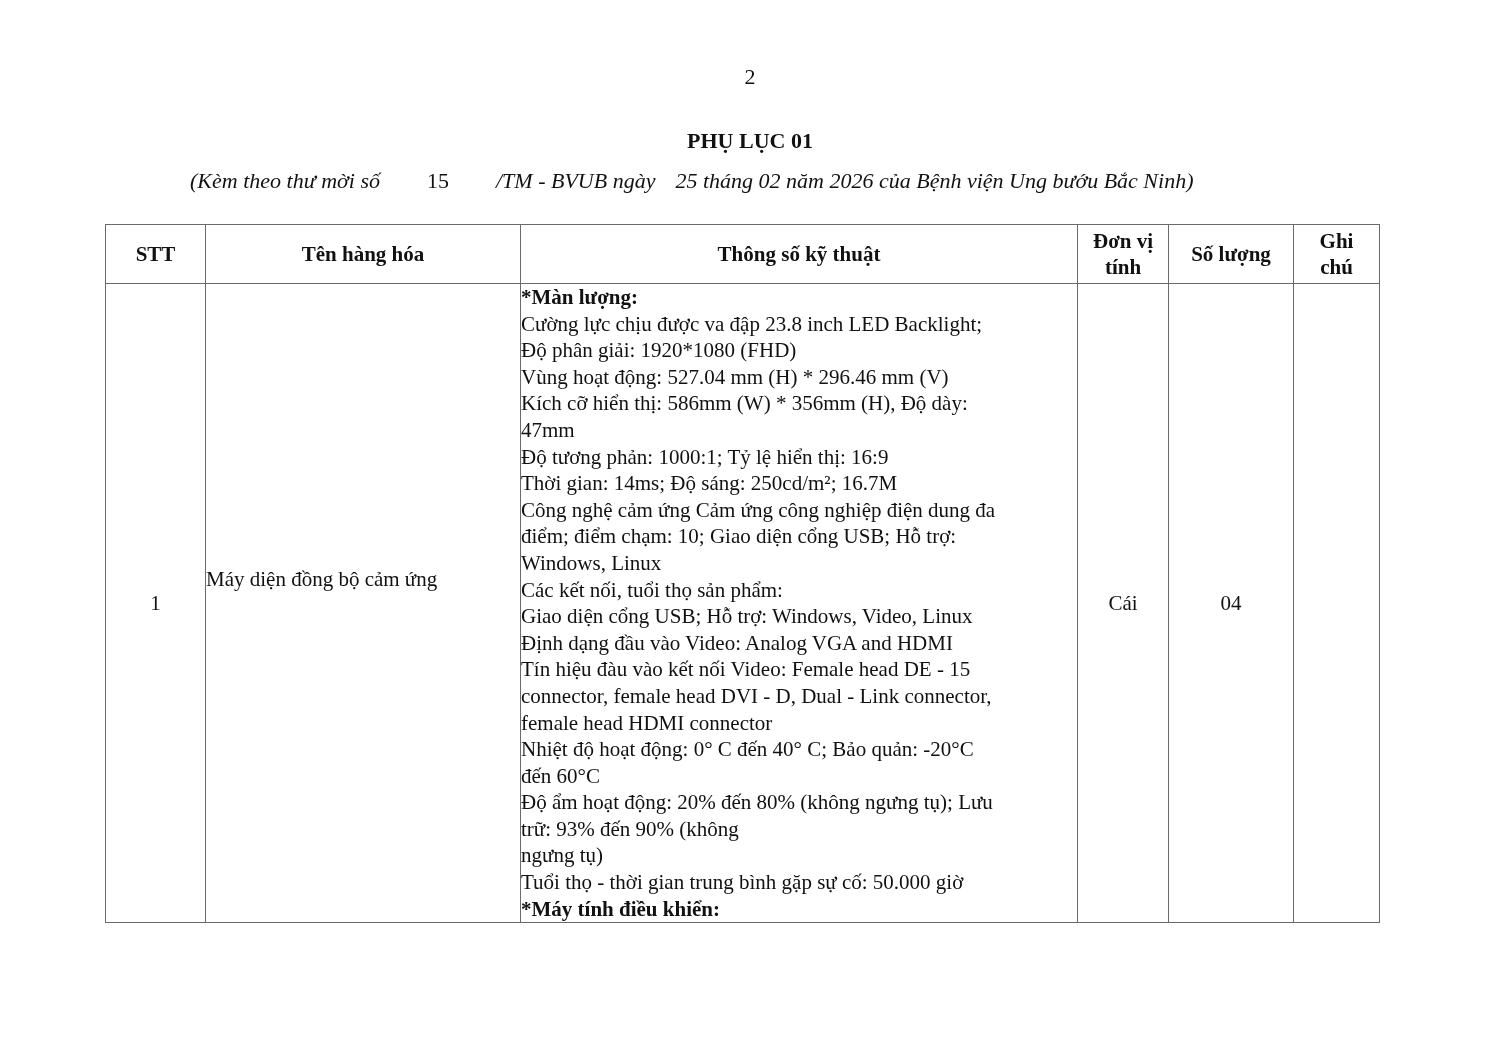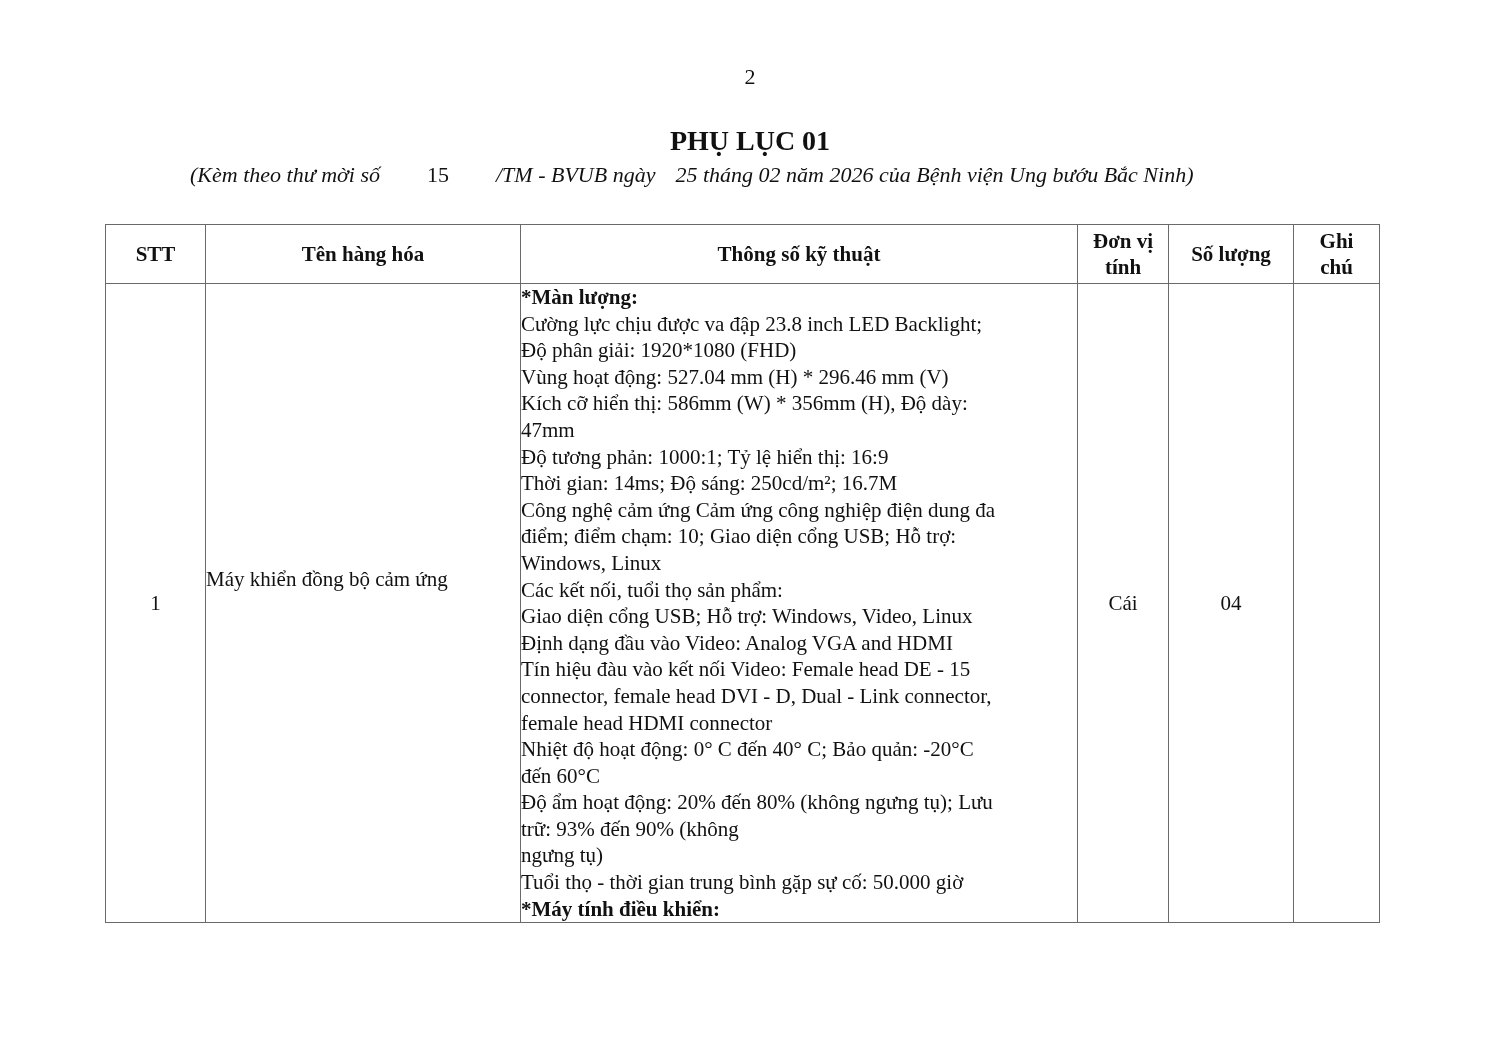--- a/index.html
+++ b/index.html
@@ -23,27 +23,27 @@
       text-align: center;
       font-size: 22px;
       line-height: 28px;
     }
     .title {
       position: absolute;
       top: 127px;
       left: 0;
       width: 1500px;
       text-align: center;
-      font-size: 28px;
+      font-size: 22px;
       font-weight: bold;
       line-height: 28px;
     }
     .subtitle {
       position: absolute;
-      top: 160px;
+      top: 166px;
       left: 190px;
       width: 1130px;
       font-size: 22px;
       font-style: italic;
       line-height: 30px;
       white-space: nowrap;
     }
     .subtitle span { display: inline-block; }
     .subtitle .num { font-style: normal; width: 116px; text-align: center; }
     .subtitle .gap { width: 20px; }
@@ -123,21 +123,21 @@
       <th>
         <span>Ghi</span><br>
         <span>chú</span>
       </th>
     </tr>
   </thead>
   <tbody>
     <tr>
       <td class="center">1</td>
       <td class="name-cell">
-        <span class="name">Máy khiển đồng bộ cảm ứng</span>
+        <span class="name">Máy diện đồng bộ cảm ứng</span>
       </td>
       <td class="spec-cell">
         <span class="spec-line bold">*Màn lượng:</span>
         <span class="spec-line">Cường lực chịu được va đập 23.8 inch LED Backlight;</span>
         <span class="spec-line">Độ phân giải: 1920*1080 (FHD)</span>
         <span class="spec-line">Vùng hoạt động: 527.04 mm (H) * 296.46 mm (V)</span>
         <span class="spec-line">Kích cỡ hiển thị: 586mm (W) * 356mm (H), Độ dày:</span>
         <span class="spec-line">47mm</span>
         <span class="spec-line">Độ tương phản: 1000:1; Tỷ lệ hiển thị: 16:9</span>
         <span class="spec-line">Thời gian: 14ms; Độ sáng: 250cd/m²; 16.7M</span>

